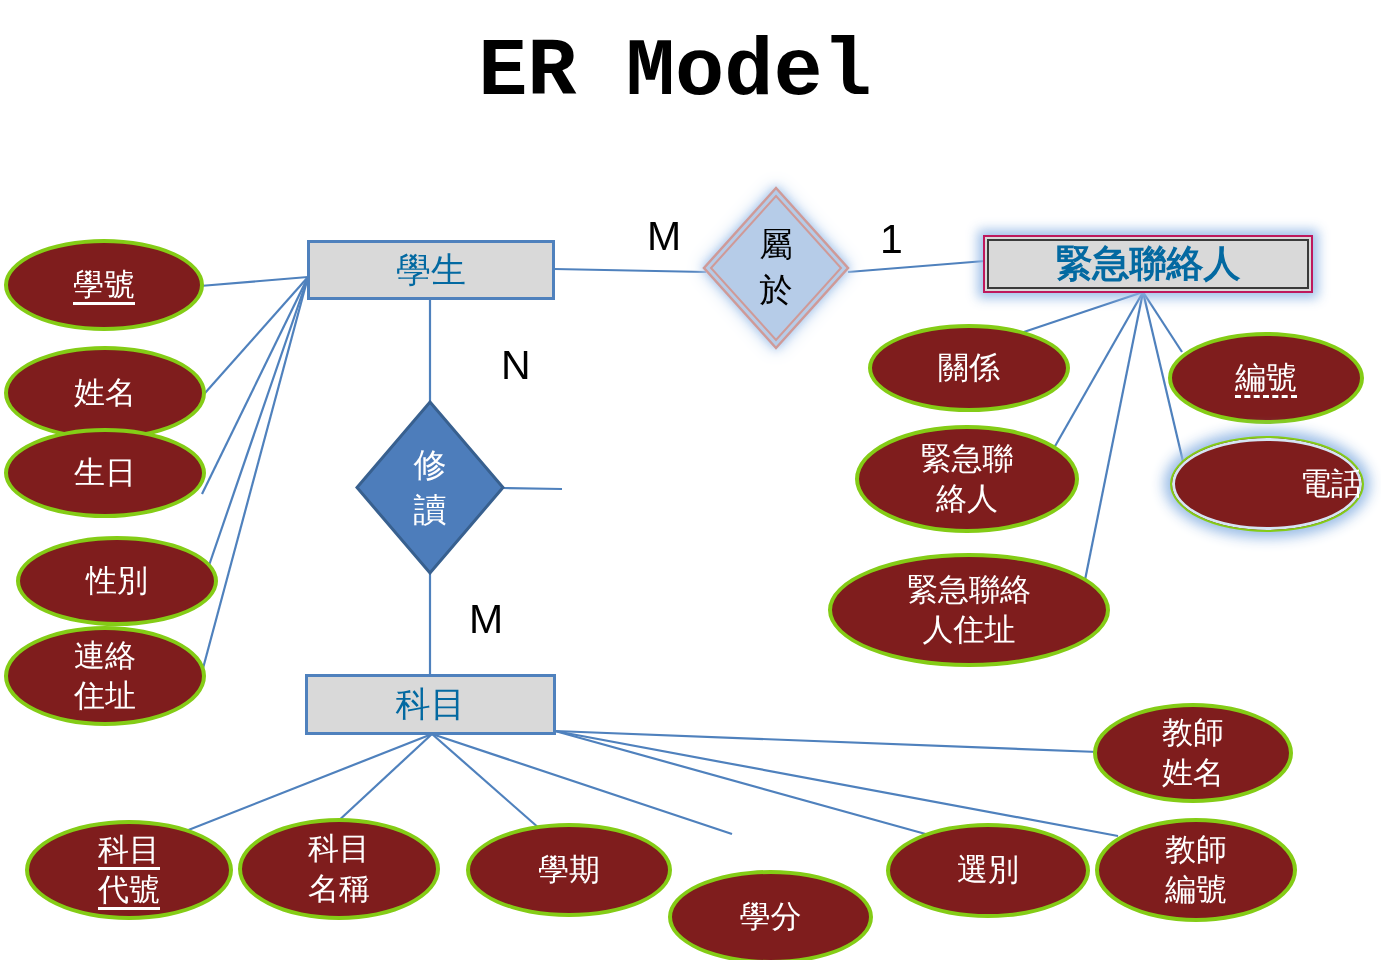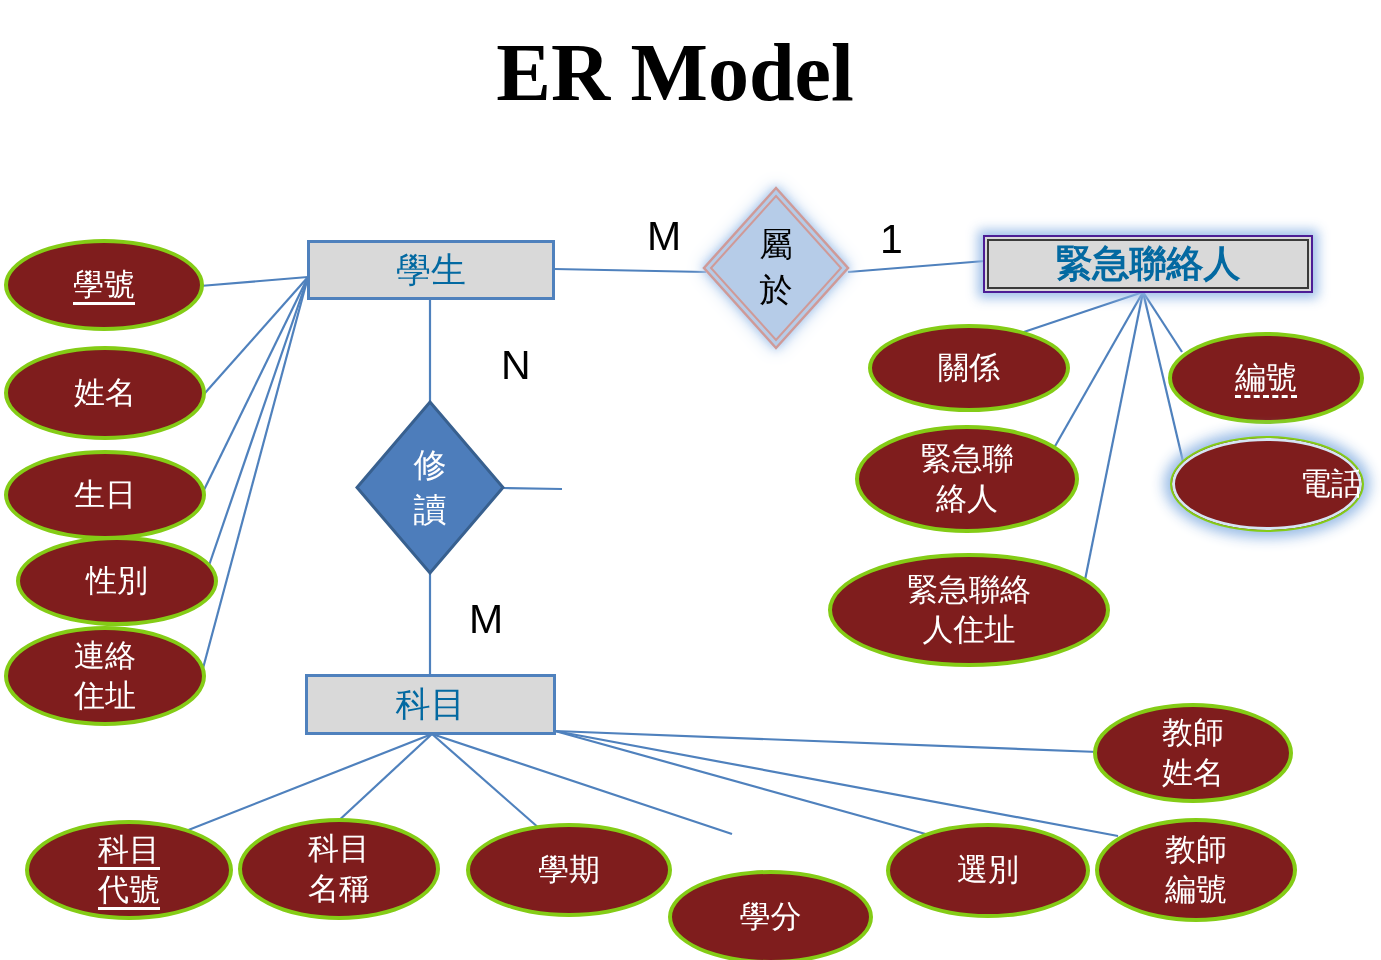--- a/index.html
+++ b/index.html
@@ -13,21 +13,21 @@
   }
   .title {
     position: absolute;
     top: 26px;
     left: 0;
     width: 1350px;
     text-align: center;
     font-size: 82px;
     font-weight: 600;
     color: #000000;
-    font-family: Liberation Serif, serif;
+    font-family: Liberation Mono, monospace;
   }
   .connectors {
     position: absolute;
     left: 0; top: 0;
     width: 1381px; height: 960px;
   }
   .connectors line { stroke: #4f81bd; stroke-width: 2.2; }
 
   
   .attr {
@@ -72,21 +72,21 @@
     display: flex;
     align-items: center;
     justify-content: center;
   }
   .entity .label {
     font-family: "Liberation Serif", serif;
     font-size: 35px;
     color: #0369a1;
   }
   .entity--emergency {
-    border: 2px solid #4c1d95;
+    border: 2px solid #be185d;
     box-shadow: 0 0 11px 5px rgba(148,184,229,0.9);
   }
   .entity--emergency::after {
     content: "";
     position: absolute;
     inset: 2px;
     border: 2px solid #3a3a3a;
     pointer-events: none;
   }
   .entity--emergency .label { font-weight: bold; font-size: 37px; }
@@ -189,21 +189,21 @@
   <span class="card" style="left:880px; top:216px;">1</span>
   <span class="card" style="left:501px; top:342px;">N</span>
   <span class="card" style="left:469px; top:596px;">M</span>
 
   <div class="attr" style="left:4px; top:239px; width:200px; height:92px;">
     <span class="label key-solid">學號</span>
   </div>
   <div class="attr" style="left:4px; top:346px; width:202px; height:94px;">
     <span class="label">姓名</span>
   </div>
-  <div class="attr" style="left:4px; top:450px; width:202px; height:90px;justify-content:center;">
+  <div class="attr" style="left:4px; top:428px; width:202px; height:90px;justify-content:center;">
     <span class="label">生日</span>
   </div>
   <div class="attr" style="left:16px; top:536px; width:202px; height:90px;">
     <span class="label">性別</span>
   </div>
   <div class="attr" style="left:4px; top:626px; width:202px; height:100px;align-items:center;">
     <span class="label">連絡
 住址</span>
   </div>
 

